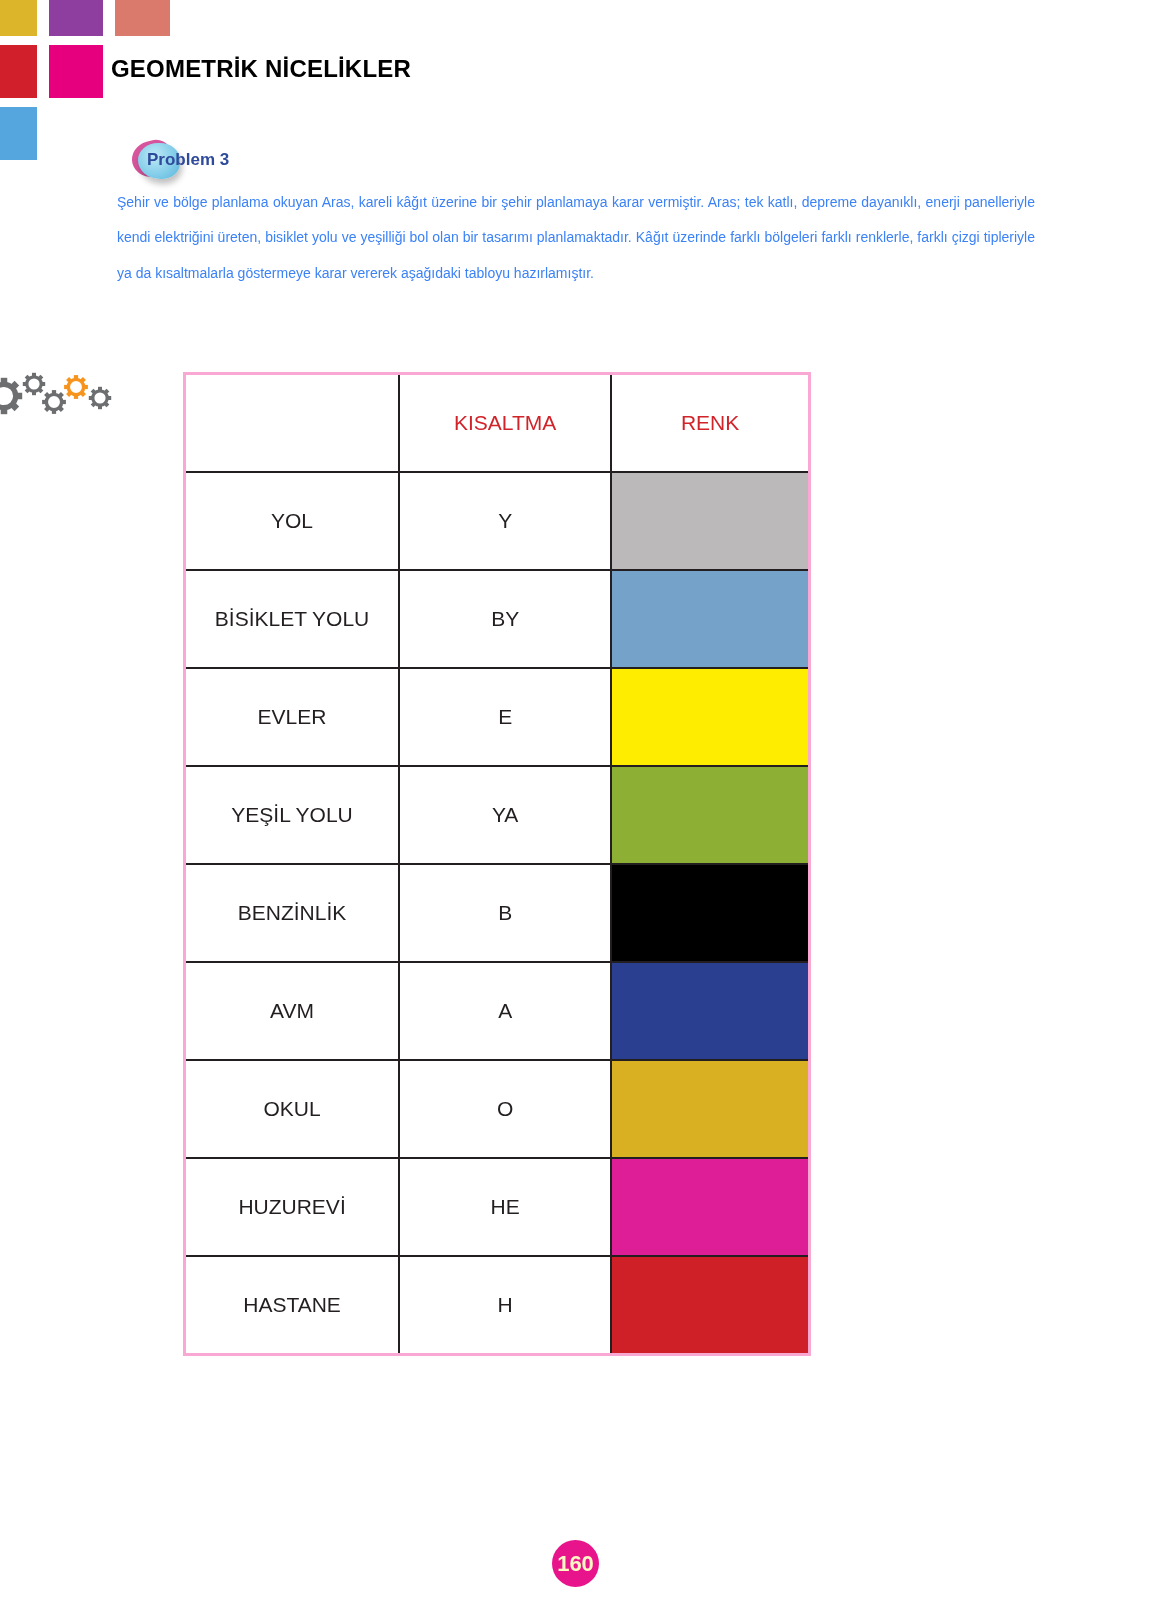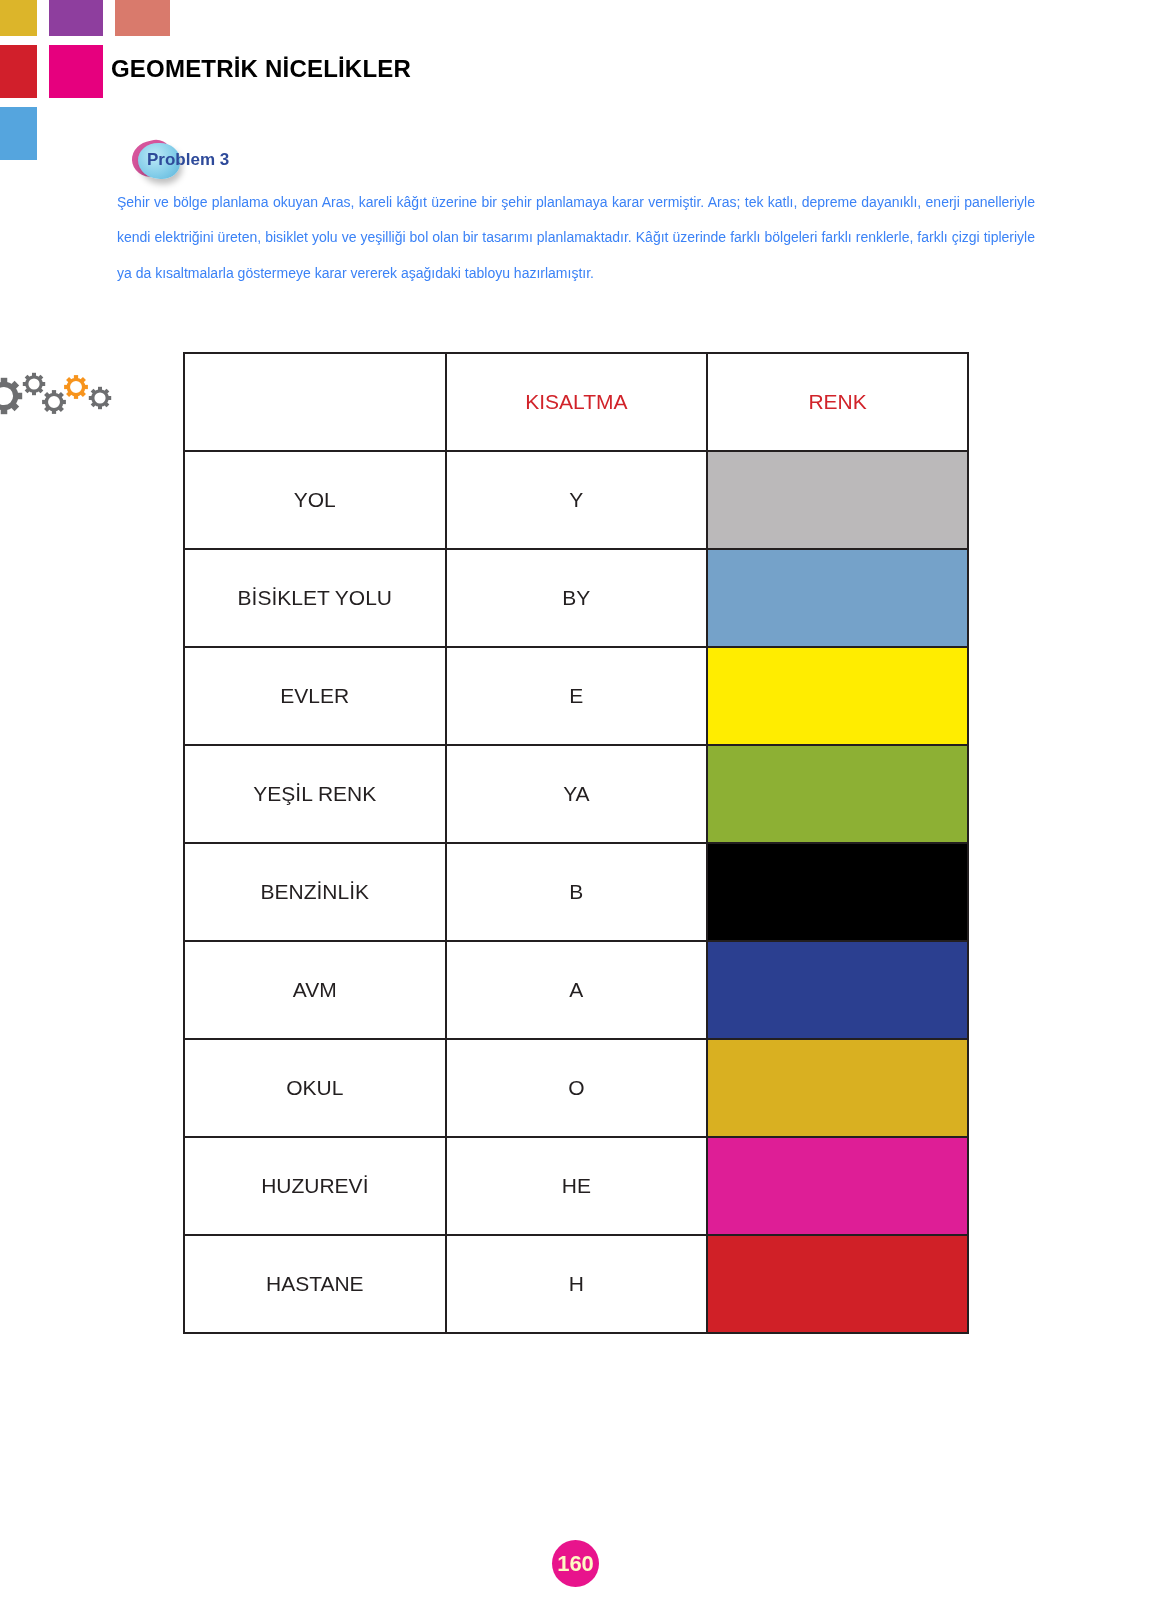--- a/index.html
+++ b/index.html
@@ -25,22 +25,22 @@
   }
   .problem .label {
     position: absolute; left: 19px; top: 10px; font-weight: bold; font-size: 17px; color: #2e4a9a;
   }
   .paragraph {
     position: absolute; left: 117px; top: 185px; width: 918px; font-size: 14px; line-height: 35.3px;
     text-align: justify; color: #3b82f6;
   }
   .gears { position: absolute; left: 0; top: 368px; width: 120px; height: 50px; }
   table.legend {
-    position: absolute; left: 183px; top: 352px; width: 786px; border-collapse: collapse;
-    border: 1px solid #f9a8d4;
+    position: absolute; left: 183px; top: 372px; width: 628px; border-collapse: collapse;
+    border: 3px solid #f9a8d4;
   }
   table.legend td {
     border: 2px solid #231f20; height: 96px; width: 262px; text-align: center; vertical-align: middle;
     font-size: 21px; color: #231f20; padding: 0;
   }
   table.legend td.head { color: #d1232a; }
   .page-num {
     position: absolute; left: 552px; top: 1540px; width: 47px; height: 47px; border-radius: 50%;
     background: #e8148c; color: #fef9c3; font-weight: bold; font-size: 22px; text-align: center; line-height: 47px;
   }
@@ -106,21 +106,21 @@
         <td>BİSİKLET YOLU</td>
         <td>BY</td>
         <td style="background: rgb(117, 162, 201);"></td>
       </tr>
       <tr>
         <td>EVLER</td>
         <td>E</td>
         <td style="background: rgb(255, 237, 0);"></td>
       </tr>
       <tr>
-        <td>YEŞİL RENK</td>
+        <td>YEŞİL YOLU</td>
         <td>YA</td>
         <td style="background: rgb(141, 176, 52);"></td>
       </tr>
       <tr>
         <td>BENZİNLİK</td>
         <td>B</td>
         <td style="background: rgb(0, 0, 0);"></td>
       </tr>
       <tr>
         <td>AVM</td>

